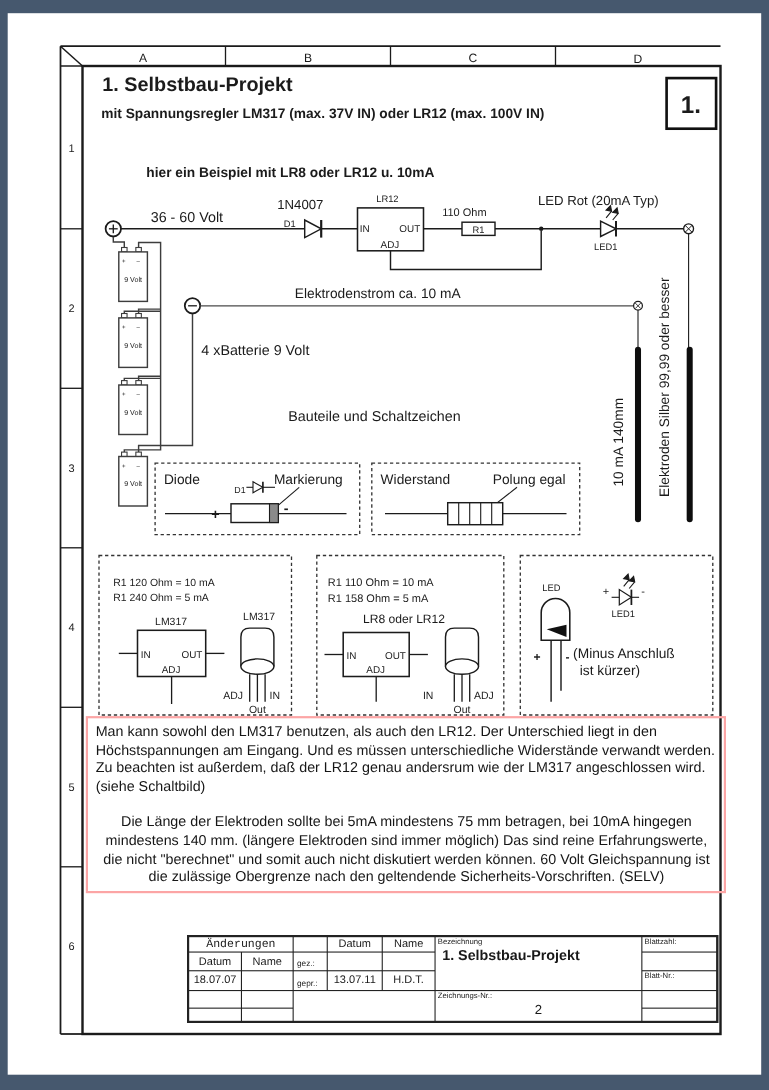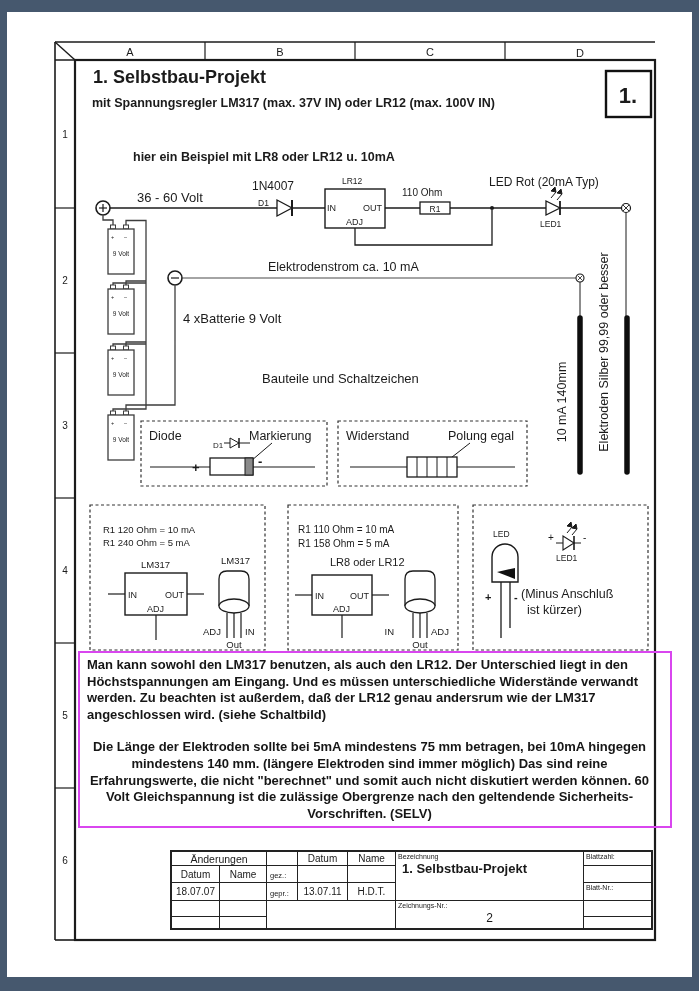--- a/index.html
+++ b/index.html
@@ -1,20 +1,20 @@
 <!DOCTYPE html>
 <html><head>
 <meta charset="utf-8">
 <style>
   html,body{margin:0;padding:0;background:#ffffff;}
   .stage{position:relative;width:699px;height:991px;background:#46586e;font-family:"Liberation Sans",sans-serif;overflow:hidden;}
   .paper{position:absolute;left:7px;top:12px;width:685px;height:965px;background:#ffffff;}
   svg text{fill:#1b1b1b;}
-  .notes-box{position:absolute;left:78px;top:651px;width:565px;border:2px solid #d946ef;padding:4px 18px 4px 7px;
-             font-size:13px;line-height:16.6px;color:#161616;font-weight:bold;}
+  .notes-box{position:absolute;left:78px;top:651px;width:565px;border:2px solid #fca5a5;padding:4px 6px 4px 7px;
+             font-size:13px;line-height:16.6px;color:#161616;}
   .notes-box p{margin:0 0 16px 0;}
   .notes-box p:last-child{margin-bottom:0;text-align:center;}
   .tblock{position:absolute;left:170px;top:850px;width:479px;display:grid;
           grid-template-columns:47px 46px 30px 49px 47px 187px 1fr;
           grid-template-rows:13px 16px 17px 15px 1fr;height:76px;
           background:#222;gap:1px;border:2px solid #222;color:#191919;}
   .tb{background:#fff;overflow:hidden;position:relative;}
   .tb.center{display:flex;align-items:center;justify-content:center;}
   .lbl-s{font-size:10px;}
   .lbl-xs{font-size:7px;position:absolute;left:2px;top:1px;}
@@ -291,21 +291,21 @@
       <text x="527" y="614" font-size="12.5">ist kürzer)</text>
     </g>
   </svg>
 
   <div class="notes-box">
     <p>Man kann sowohl den LM317 benutzen, als auch den LR12. Der Unterschied liegt in den Höchstspannungen am Eingang. Und es müssen unterschiedliche Widerstände verwandt werden. Zu beachten ist außerdem, daß der LR12 genau andersrum wie der LM317 angeschlossen wird. (siehe Schaltbild)</p>
     <p>Die Länge der Elektroden sollte bei 5mA mindestens 75 mm betragen, bei 10mA hingegen mindestens 140 mm. (längere Elektroden sind immer möglich) Das sind reine Erfahrungswerte, die nicht "berechnet" und somit auch nicht diskutiert werden können. 60 Volt Gleichspannung ist die zulässige Obergrenze nach den geltendende Sicherheits-Vorschriften. (SELV)</p>
   </div>
 
   <div class="tblock">
-    <div class="tb center aend" style="grid-column:1/3;grid-row:1;">Änderungen</div>
+    <div class="tb center aend" style="grid-column:1/3;grid-row:1;font-family:Liberation Mono, monospace;">Änderungen</div>
     <div class="tb" style="grid-column:3;grid-row:1;"></div>
     <div class="tb center lbl-s" style="grid-column:4;grid-row:1;">Datum</div>
     <div class="tb center lbl-s" style="grid-column:5;grid-row:1;">Name</div>
     <div class="tb" style="grid-column:6;grid-row:1/4;">
       <span class="lbl-xs">Bezeichnung</span>
       <span class="bez-main">1. Selbstbau-Projekt</span>
     </div>
     <div class="tb" style="grid-column:7;grid-row:1;">
       <span class="lbl-xs">Blattzahl:</span>
     </div>

